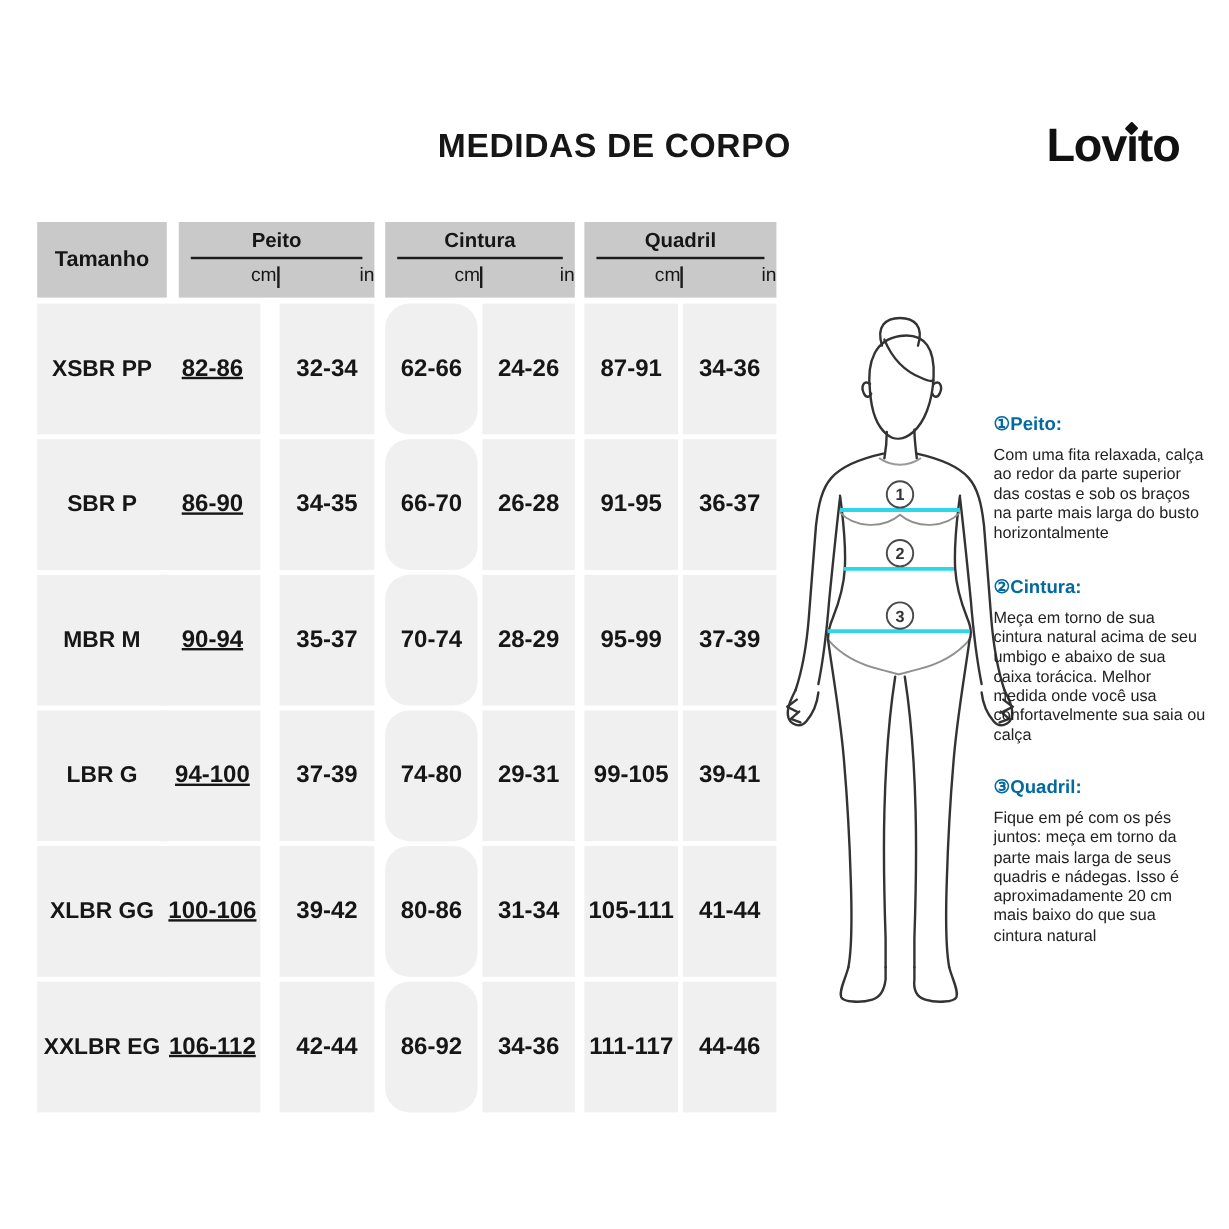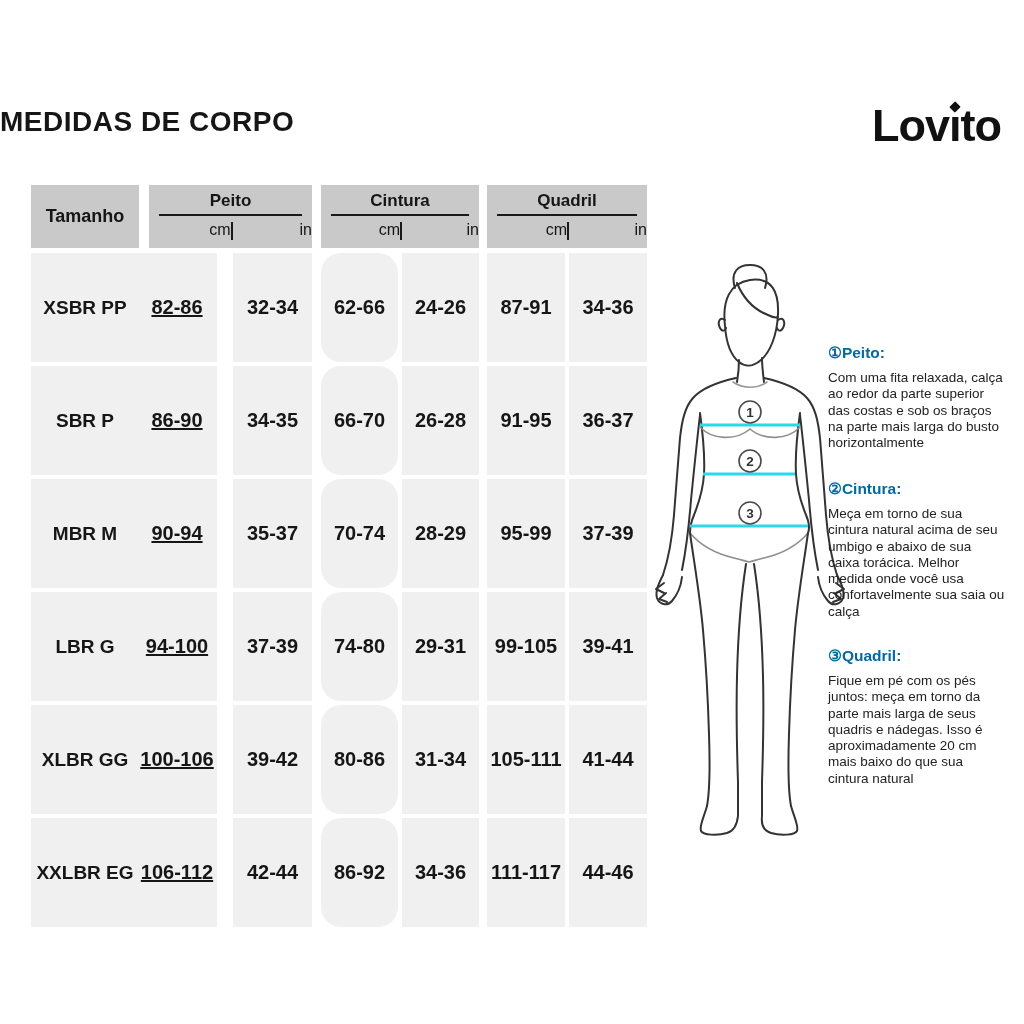--- a/index.html
+++ b/index.html
@@ -14,27 +14,27 @@
   body{
     font-family:"Liberation Sans", sans-serif;
     color:var(--ink);
     width:1024px;height:1024px;position:relative;overflow:hidden;
   }
   .page{position:absolute;left:0;top:0;width:1024px;height:1024px;background:#fff;}
 
   
   .title{
     position:absolute;left:0;top:106px;width:1024px;
-    font-size:28px;font-weight:bold;letter-spacing:.5px;
+    text-align:center;font-size:28px;font-weight:bold;letter-spacing:.5px;
   }
 
   
   .logo{
     position:absolute;left:872px;top:100px;
-    font-size:45px;font-weight:bold;letter-spacing:-1px;color:#111;
+    font-size:39px;font-weight:bold;letter-spacing:-1px;color:#111;
     white-space:nowrap;
   }
   .logo-i{position:relative;display:inline-block;}
   .logo-i .dot{
     position:absolute;left:50%;top:3px;width:8px;height:8px;
     margin-left:-4px;background:#111;border-radius:1px;
     transform:rotate(45deg) scaleY(1.05);
   }
 
   

